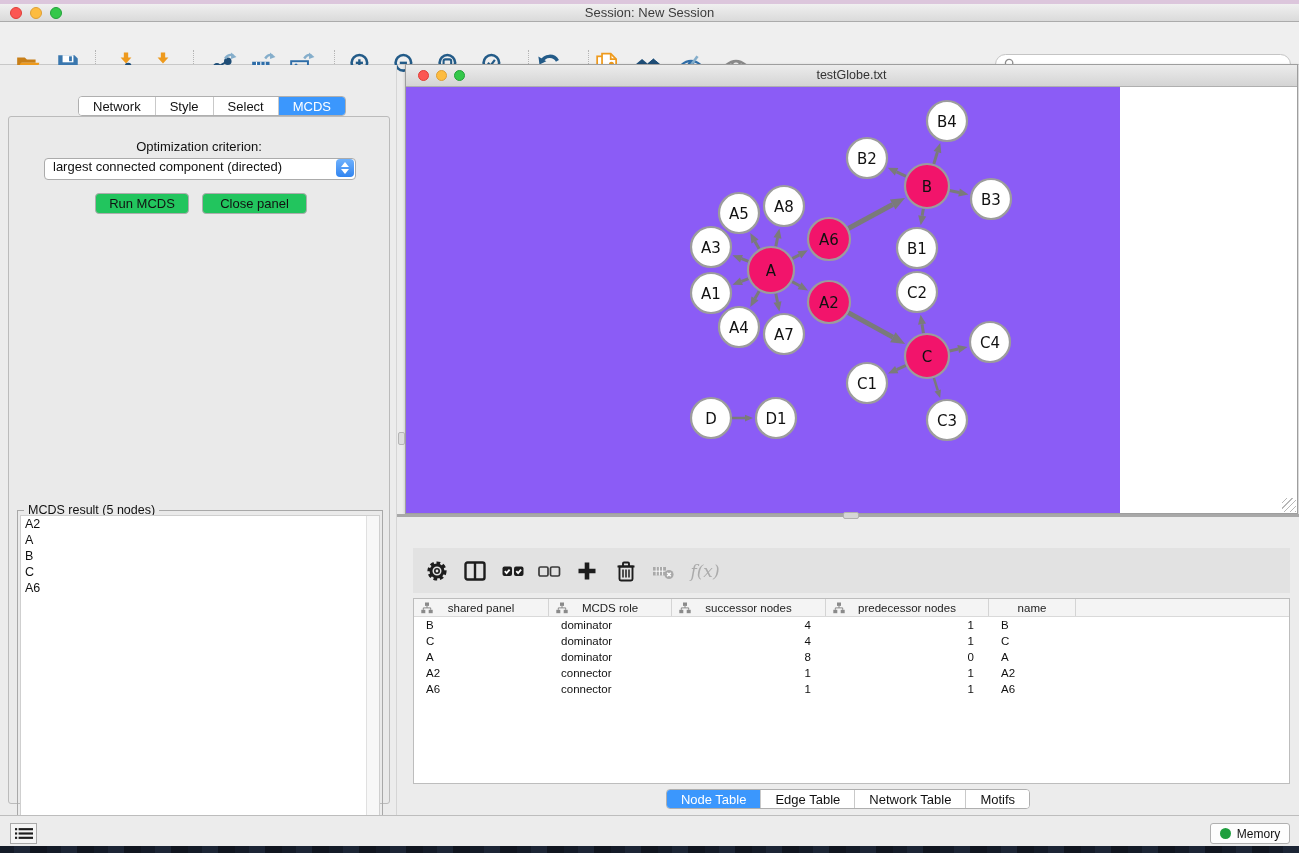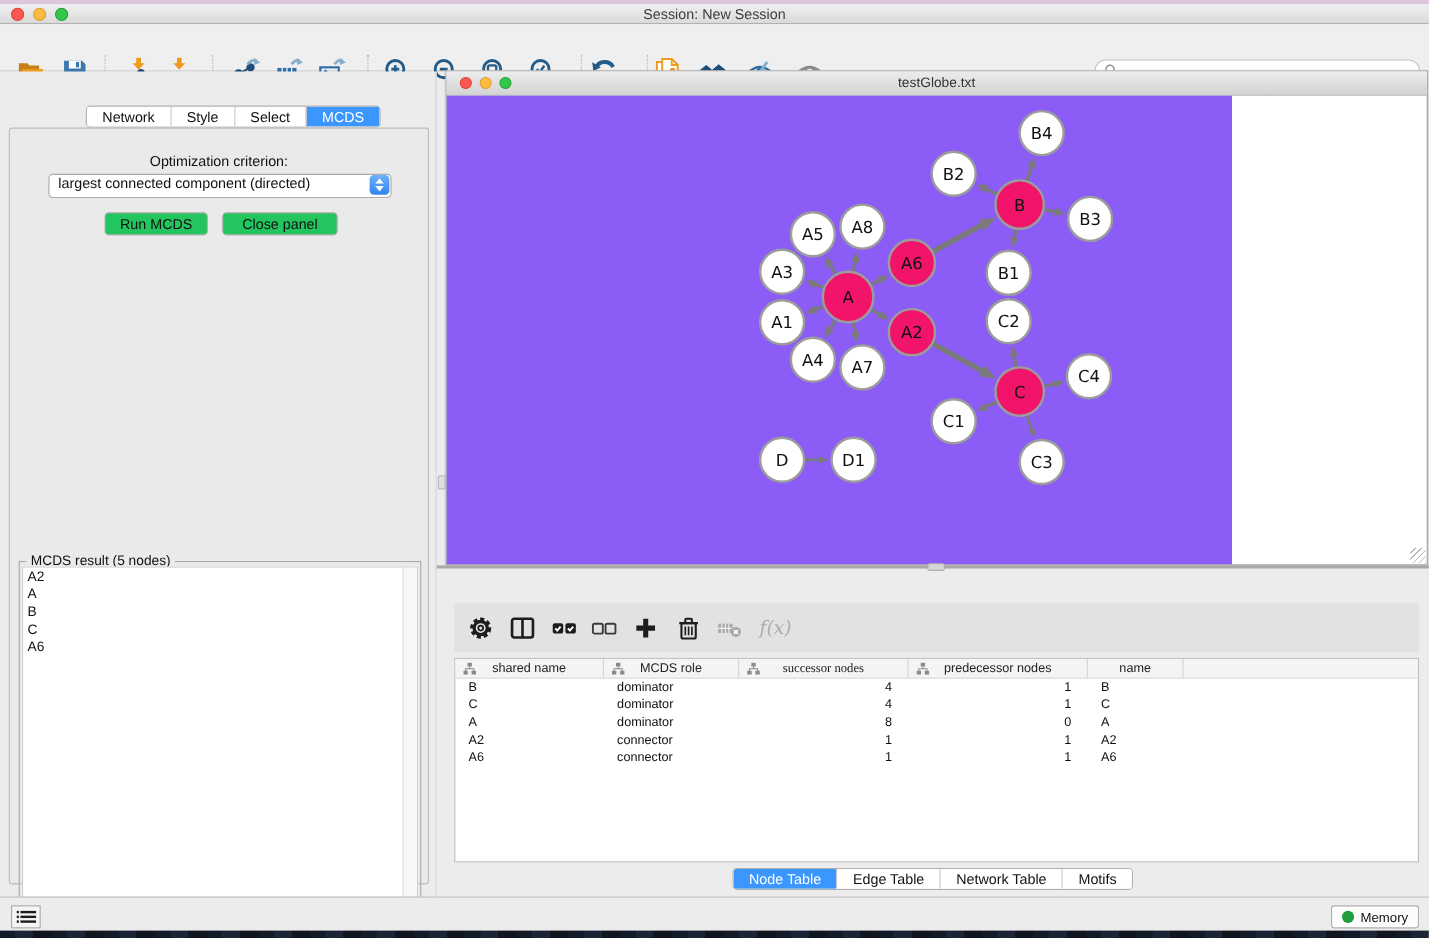--- a/index.html
+++ b/index.html
@@ -521,34 +521,34 @@
     <div class="dt-header" id="dt-header">
         <div class="dt-hcell" style="width: 135px;">
           <svg class="tree-ico" width="12" height="12" viewBox="0 0 12 12">
             <g fill="#8A8A8A">
               <rect x="4" y="0.5" width="4" height="3.4"></rect>
               <rect x="0.3" y="7.8" width="4" height="3.4"></rect>
               <rect x="7.7" y="7.8" width="4" height="3.4"></rect>
             </g>
             <path d="M6 3.9 v2 M2.3 7.8 v-1.9 h7.4 v1.9" fill="none" stroke="#8A8A8A" stroke-width="1"></path>
           </svg>
-          <span class="hlabel">shared name</span>
+          <span class="hlabel">shared panel</span>
         </div>
         <div class="dt-hcell" style="width: 123px;">
           <svg class="tree-ico" width="12" height="12" viewBox="0 0 12 12">
             <g fill="#8A8A8A">
               <rect x="4" y="0.5" width="4" height="3.4"></rect>
               <rect x="0.3" y="7.8" width="4" height="3.4"></rect>
               <rect x="7.7" y="7.8" width="4" height="3.4"></rect>
             </g>
             <path d="M6 3.9 v2 M2.3 7.8 v-1.9 h7.4 v1.9" fill="none" stroke="#8A8A8A" stroke-width="1"></path>
           </svg>
           <span class="hlabel">MCDS role</span>
         </div>
-        <div class="dt-hcell" style="width: 154px; font-family: Liberation Serif, serif;">
+        <div class="dt-hcell" style="width: 154px;">
           <svg class="tree-ico" width="12" height="12" viewBox="0 0 12 12">
             <g fill="#8A8A8A">
               <rect x="4" y="0.5" width="4" height="3.4"></rect>
               <rect x="0.3" y="7.8" width="4" height="3.4"></rect>
               <rect x="7.7" y="7.8" width="4" height="3.4"></rect>
             </g>
             <path d="M6 3.9 v2 M2.3 7.8 v-1.9 h7.4 v1.9" fill="none" stroke="#8A8A8A" stroke-width="1"></path>
           </svg>
           <span class="hlabel">successor nodes</span>
         </div>

